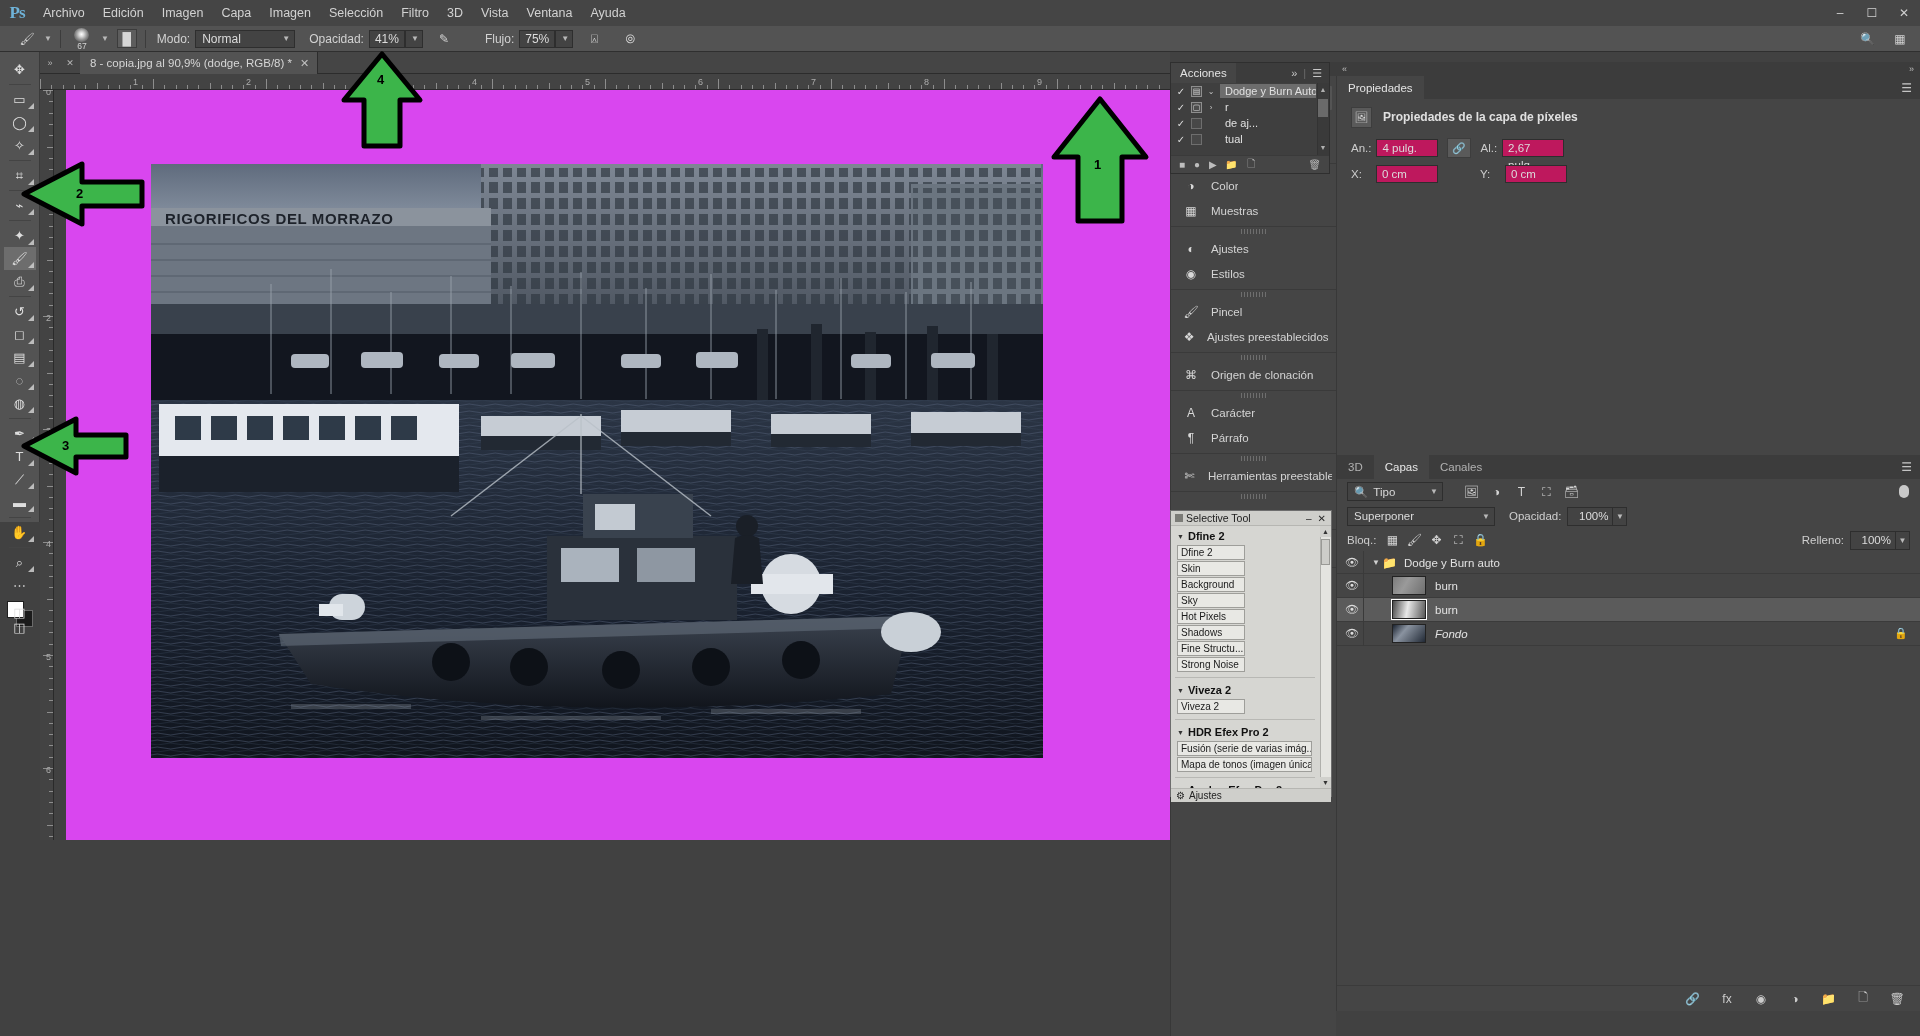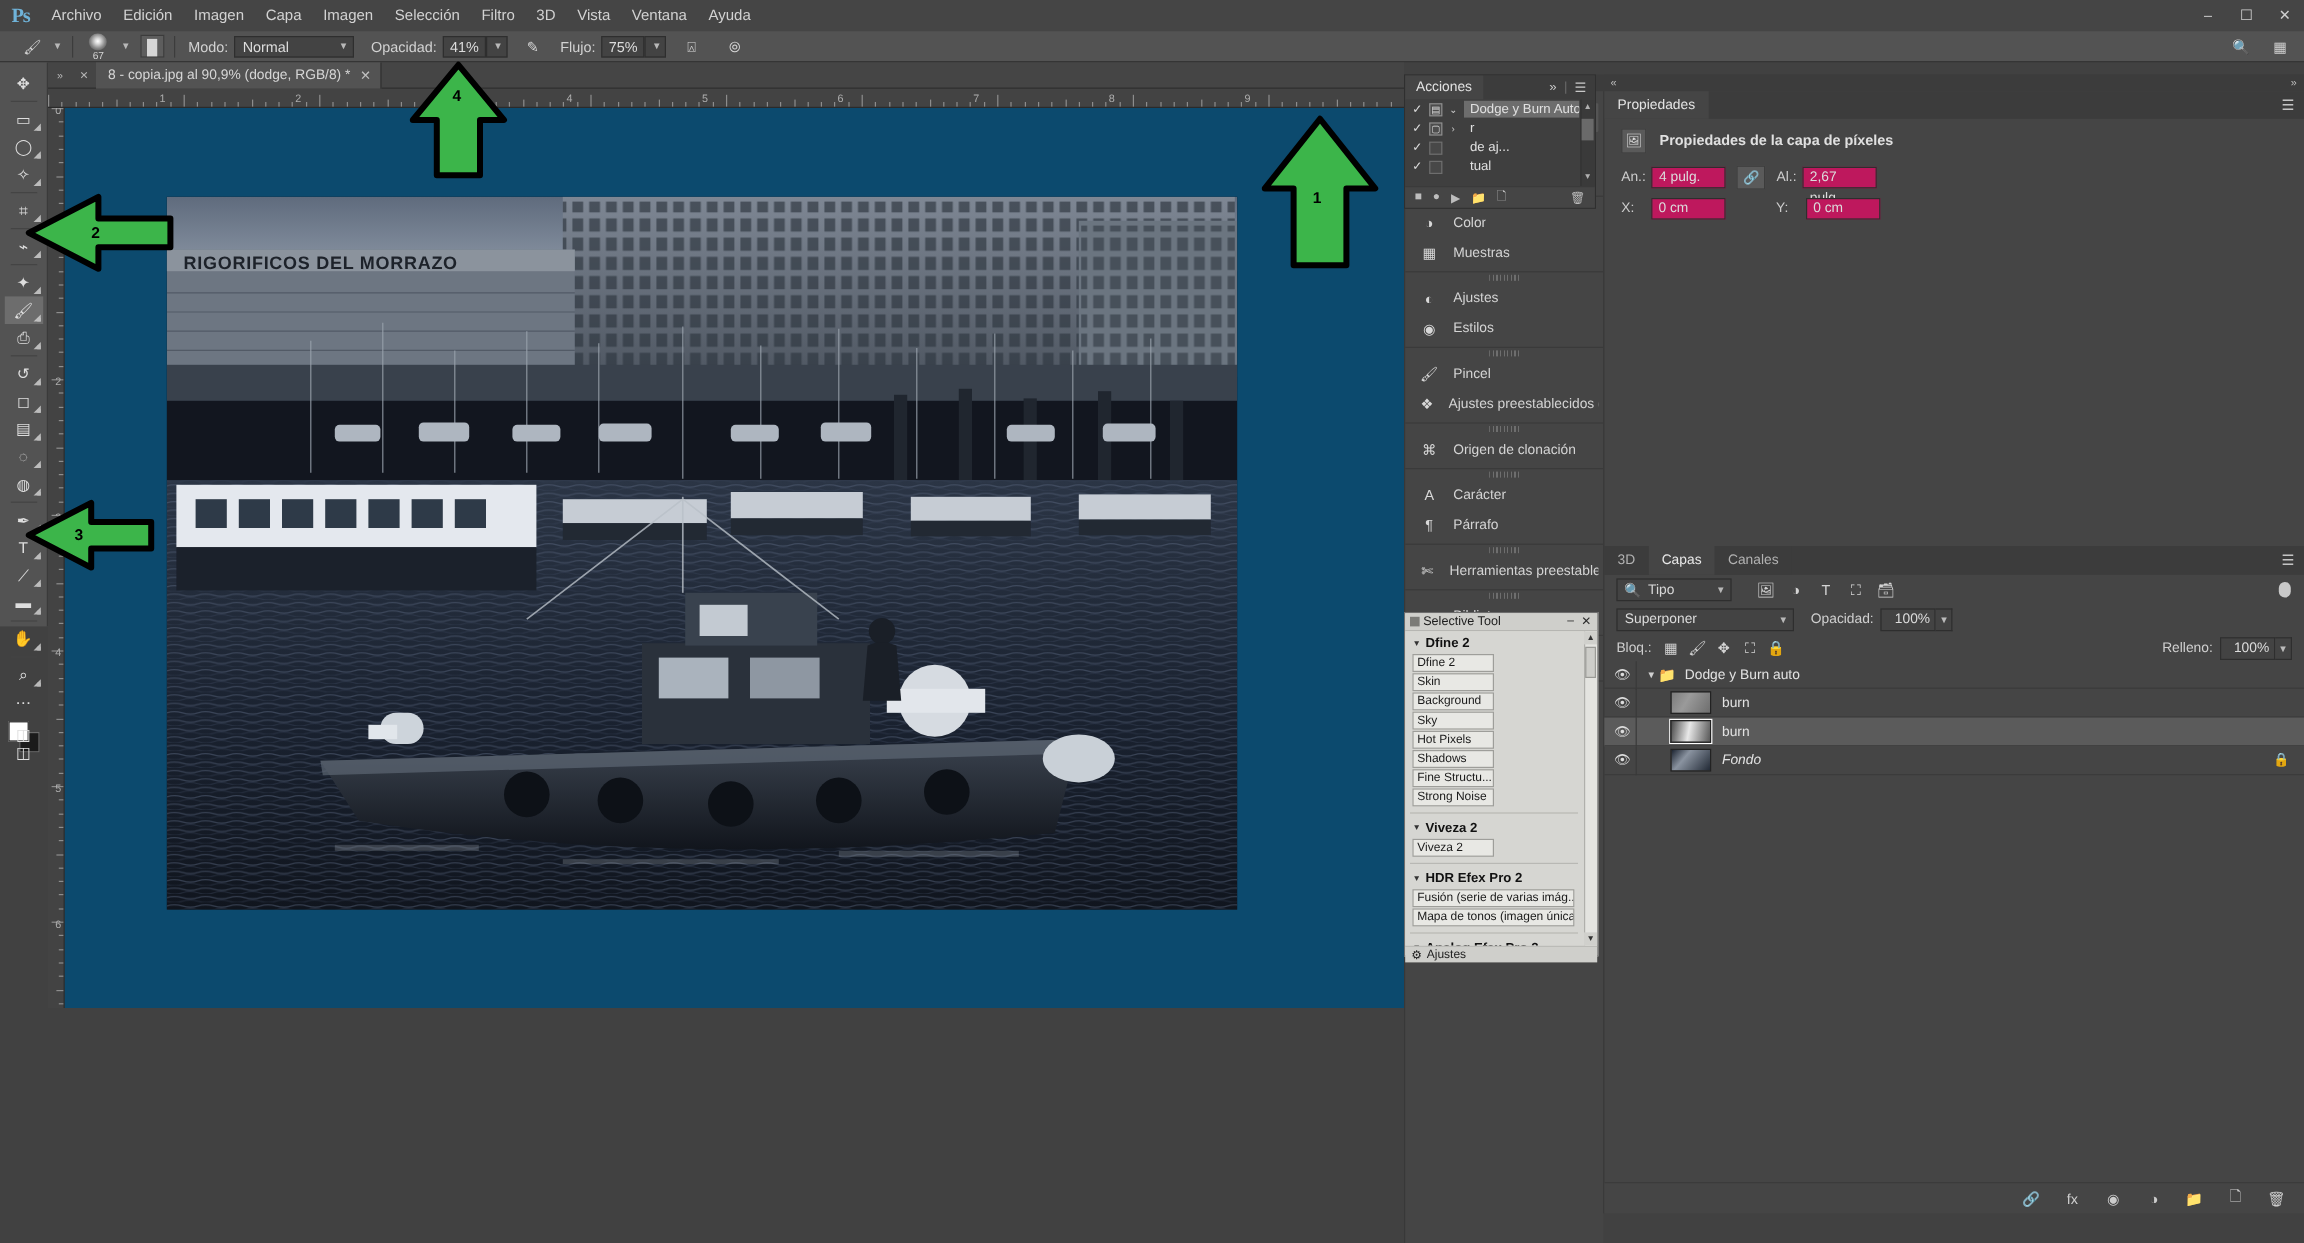--- a/index.html
+++ b/index.html
@@ -105,22 +105,22 @@
     background:#434343; border-right:1px solid #2a2a2a; overflow:hidden;
   }
   .rtick{ position:absolute; bottom:0; width:1px; background:#8d8d8d;}
   .rtick.major{ height:10px; } .rtick.minor{ height:4px; } .rtick.mid{height:6px;}
   .rnum{ position:absolute; bottom:2px; font-size:9px; color:#adadad; }
   .rtickv{ position:absolute; right:0; height:1px; background:#8d8d8d;}
   .rtickv.major{ width:10px;} .rtickv.minor{width:4px;} .rtickv.mid{width:6px;}
   .rnumv{ position:absolute; right:2px; font-size:9px; color:#adadad;}
 
   .canvas-area{
-    position:absolute; left:54px; top:90px; width:1116px; height:750px;
-    background:#0c4a6e; overflow:hidden;
+    position:absolute; left:66px; top:90px; width:1116px; height:750px;
+    background:#d946ef; overflow:hidden;
   }
   .photo{
     position:absolute; left:85px; top:74px; width:892px; height:594px;
     background:#12161f; overflow:hidden;
   }
 
   
   .statusbar{
     position:absolute; left:0; bottom:0; width:1170px; height:22px;
     background:#454545; border-top:1px solid #2c2c2c;
@@ -314,21 +314,21 @@
     <div class="ob-combo" style="width:100px">
       <span>Normal</span>
       <span class="caret">▼</span>
     </div>
     <div class="ob-label" style="margin-left:14px">Opacidad:</div>
     <div class="ob-field" style="width:36px">41%</div>
     <div class="ob-combo" style="width:18px;justify-content:center">
         <span class="caret" style="margin:0">▼</span>
       </div>
     <div class="ob-icon" style="margin-left:10px">✎</div>
-    <div class="ob-label" style="margin-left:12px">Flujo:</div>
+    <div class="ob-label" style="margin-left:30px">Flujo:</div>
     <div class="ob-field" style="width:36px">75%</div>
     <div class="ob-combo" style="width:18px;justify-content:center">
         <span class="caret" style="margin:0">▼</span>
       </div>
     <div class="ob-icon" style="margin-left:10px">⍓</div>
     <div class="ob-icon" style="margin-left:14px">⦾</div>
     <div class="win-ctl" style="right:4px">
       <div class="win-btn">🔍</div>
       <div class="win-btn">▦</div>
     </div>

